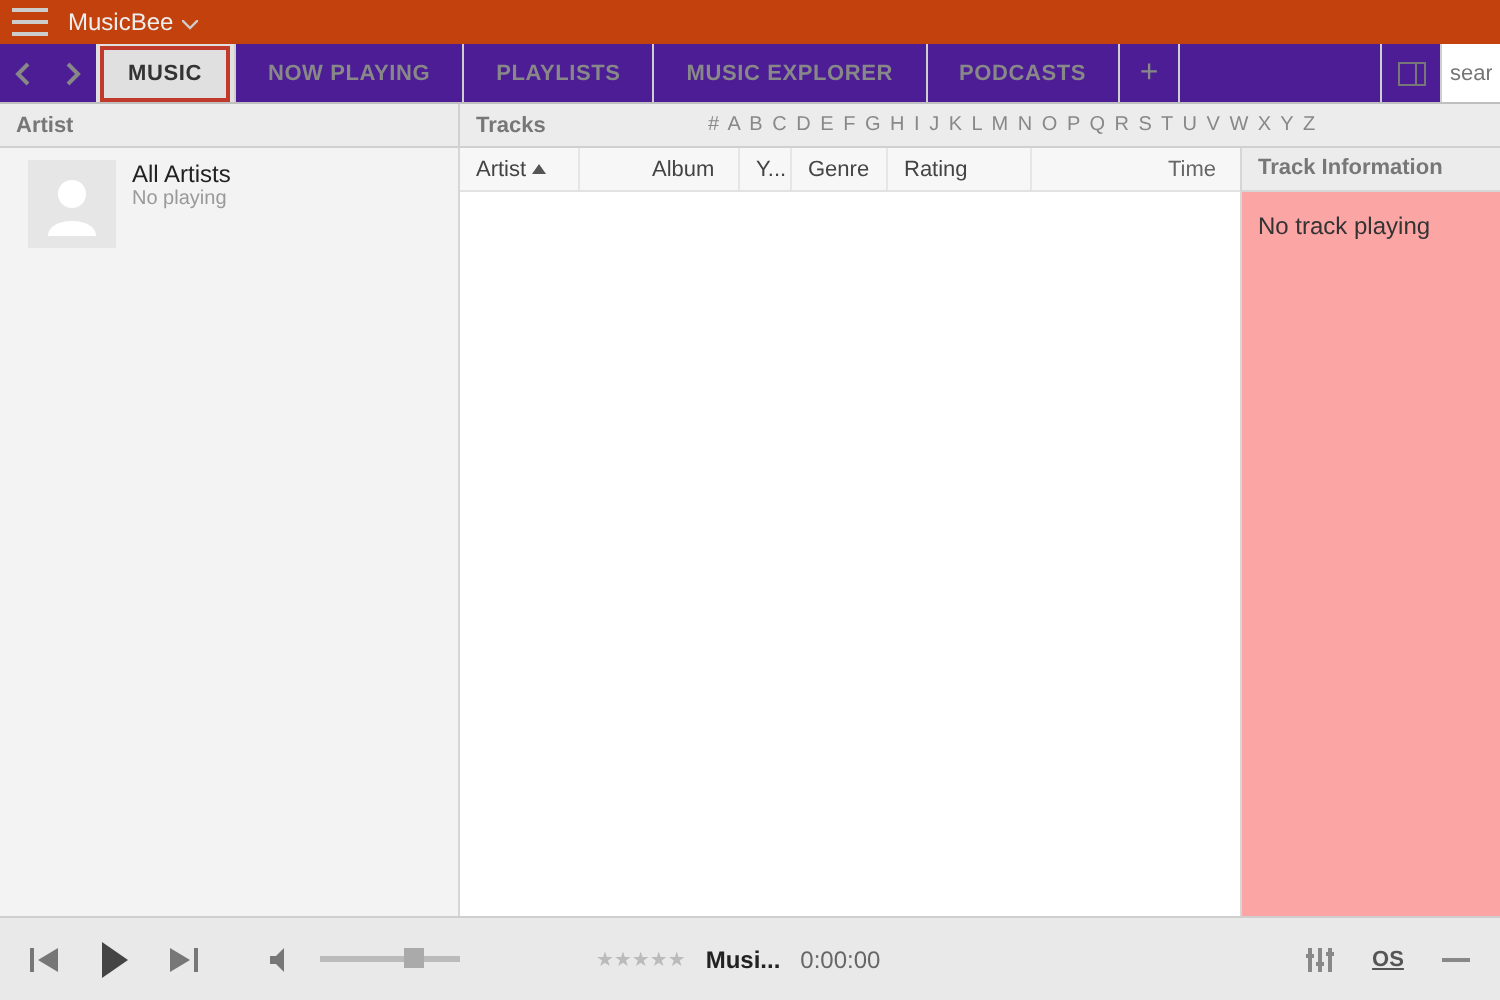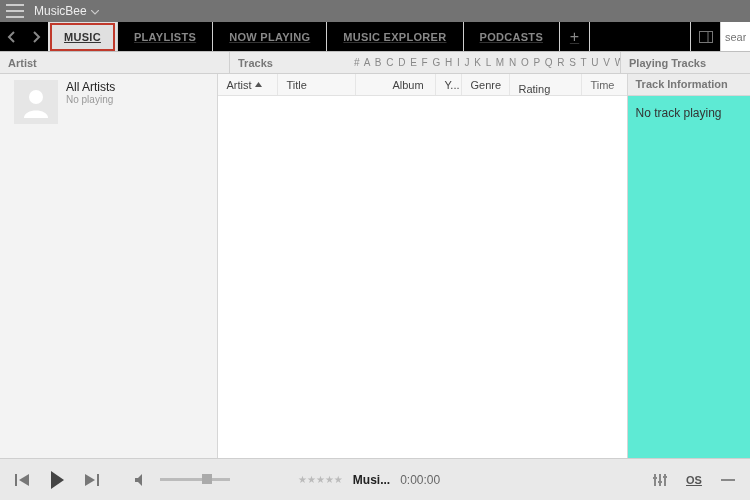--- a/index.html
+++ b/index.html
@@ -1,27 +1,27 @@
 <!DOCTYPE html>
 <html><head>
 <meta charset="utf-8">
 <style>
   * { margin: 0; padding: 0; box-sizing: border-box; }
   html, body { width: 750px; height: 500px; overflow: hidden; font-family: "Segoe UI", Arial, sans-serif; font-size: 12px; color: #333; }
   body { display: flex; flex-direction: column; background: #fff; }
 
   
-  .titlebar { height: 22px; background: #737373; display: flex; align-items: center; padding: 0 6px; color: #ddd; }
+  .titlebar { height: 22px; background: #c2410c; display: flex; align-items: center; padding: 0 6px; color: #ddd; }
   .hamburger { width: 18px; height: 14px; display: flex; flex-direction: column; justify-content: space-between; margin-right: 10px; }
   .hamburger span { height: 2px; background: #ccc; }
   .titlebar .appname { font-size: 12px; color: #eee; display: flex; align-items: center; gap: 4px; }
   .titlebar .appname svg { margin-top: 2px; }
 
   
-  .toolbar { height: 30px; background: #000000; display: flex; align-items: stretch; border-bottom: 1px solid #bfbfbf; text-decoration: underline; }
+  .toolbar { height: 30px; background: #4c1d95; display: flex; align-items: stretch; border-bottom: 1px solid #bfbfbf; }
   .navbtn { width: 24px; display: flex; align-items: center; justify-content: center; color: #888; }
   .tabs { display: flex; align-items: stretch; }
   .tab { display: flex; align-items: center; padding: 0 16px; font-size: 11px; font-weight: 700; color: #888; letter-spacing: .3px; text-transform: uppercase; border-right: 1px solid #cfcfcf; position: relative; }
   .tab.active { color: #333; background: #e0e0e0; }
   .tab.highlight::after { content: ""; position: absolute; inset: 1px 2px 0 2px; border: 2px solid #c0392b; pointer-events:none; }
   .addtab { width: 30px; display: flex; align-items: center; justify-content: center; color: #888; font-size: 16px; border-right: 1px solid #cfcfcf; }
   .toolbar .spacer { flex: 1; }
   .panelbtn { width: 30px; display:flex; align-items:center; justify-content:center; border-left:1px solid #cfcfcf; }
   .searchbox { width: 30px; border-left:1px solid #cfcfcf; overflow:hidden; }
   .searchbox input { width: 100%; height: 100%; border: none; background: #fff; font-size: 11px; padding: 0 4px; outline: none; }
@@ -43,25 +43,25 @@
   .artist-row .info .sub { font-size: 10px; color: #999; }
 
   .centerpanel { flex: 1; display: flex; flex-direction: column; background: #fff; }
   .trackhead { height: 22px; background: #f7f7f7; border-bottom: 1px solid #e2e2e2; display: flex; align-items: center; font-size: 11px; color: #444; }
   .trackhead .th { padding: 0 8px; border-right: 1px solid #e6e6e6; height: 100%; display:flex; align-items:center; }
   .th.artist { width: 60px; gap:3px; }
   .th.title { width: 78px; }
   .th.album { width: 52px; margin-left: 28px; }
   .th.year { width: 26px; white-space:nowrap; overflow:hidden; }
   .th.genre { width: 48px; text-align: right; }
-  .th.rating { width: 72px; align-items: flex-end; }
+  .th.rating { width: 72px; }
   .th.time { flex: 1; justify-content: flex-end; border-right: none; padding-right: 12px; text-align: center; }
   .tracklist { flex: 1; overflow: auto; }
 
-  .rightpanel { width: 130px; border-left: 1px solid #d6d6d6; background: #5eead4; display:flex; flex-direction:column; }
+  .rightpanel { width: 130px; border-left: 1px solid #d6d6d6; background: #fca5a5; display:flex; flex-direction:column; }
   .rightpanel .section-head { height: 22px; font-size: 11px; font-weight: 600; color: #777; padding: 4px 8px; background: #ececec; border-bottom:1px solid #d6d6d6; }
   .rightpanel .content { padding: 10px 8px; font-size: 12px; color: #333; }
 
   
   .player { height: 42px; background: #e9e9e9; border-top: 1px solid #cfcfcf; display:flex; align-items:center; padding: 0 10px; gap: 8px; }
   .pbtn { width: 24px; height: 24px; display:flex; align-items:center; justify-content:center; color:#555;text-decoration:underline; }
   .pbtn.play { width: 30px; }
   .volgroup { display:flex; align-items:center; gap:6px; margin-left: 18px; }
   .volslider { width: 70px; height: 3px; background: #bbb; position: relative; }
   .volslider .knob { position:absolute; left:60%; top:-4px; width:10px; height:10px; border-radius:0; background:#aaa; }
@@ -97,24 +97,24 @@
   <div class="navbtn">
     <svg width="12" height="12" viewBox="0 0 12 12">
         <path d="M4 1 L9 6 L4 11" fill="none" stroke="#888" stroke-width="2"></path>
       </svg>
   </div>
   <div class="tabs">
     <div class="tab active highlight">
         <span>MUSIC</span>
       </div>
     <div class="tab">
+        <span>NOW PLAYING</span>
+      </div>
+    <div class="tab">
         <span>PLAYLISTS</span>
-      </div>
-    <div class="tab">
-        <span>NOW PLAYING</span>
       </div>
     <div class="tab">
         <span>MUSIC EXPLORER</span>
       </div>
     <div class="tab">
         <span>PODCASTS</span>
       </div>
     <div class="addtab">+</div>
   </div>
   <div class="spacer"></div>
@@ -131,23 +131,20 @@
 
 <div class="colheaders">
   <div class="h artist">
       <span>Artist</span>
     </div>
   <div class="h tracks">
       <span>Tracks</span>
     </div>
   <div class="h alpha">
       <span># A B C D E F G H I J K L M N O P Q R S T U V W X Y Z</span>
-    </div>
-  <div class="h playing">
-      <span>Playing Tracks</span>
     </div>
 </div>
 
 <div class="main">
   <div class="leftpanel">
     <div class="artist-row">
       <div class="avatar">
         <svg width="36" height="36" viewBox="0 0 36 36">
           <circle cx="18" cy="13" r="7" fill="#fff"></circle>
             <path d="M6 34 C6 24 30 24 30 34 Z" fill="#fff"></path>
@@ -161,23 +158,20 @@
   </div>
 
   <div class="centerpanel">
     <div class="trackhead">
       <div class="th artist">
         <span>Artist</span>
         <svg width="7" height="5" viewBox="0 0 7 5">
             <path d="M0 5 L3.5 0 L7 5 Z" fill="#555"></path>
           </svg>
       </div>
-      <div class="th title">
-          <span>Title</span>
-        </div>
       <div class="th album">
           <span>Album</span>
         </div>
       <div class="th year">
           <span>Y...</span>
         </div>
       <div class="th genre">
           <span>Genre</span>
         </div>
       <div class="th rating">

